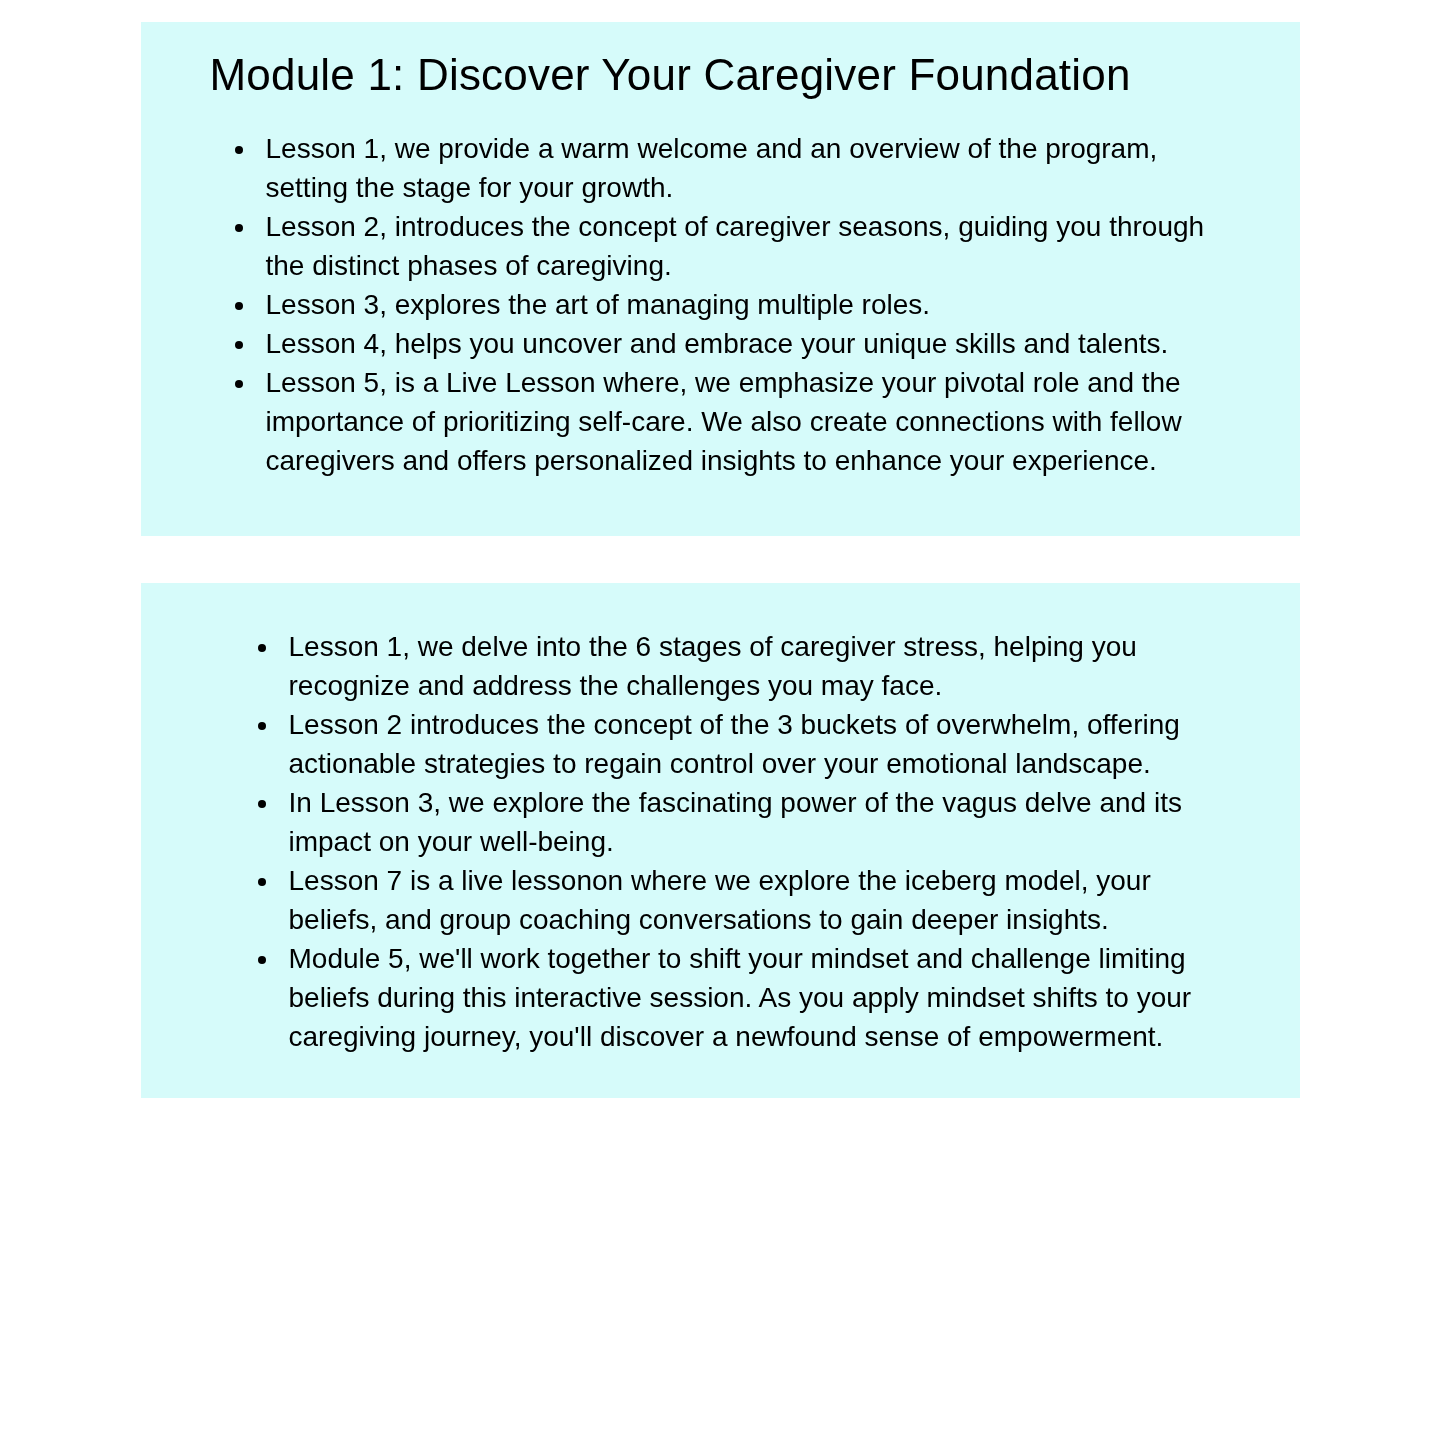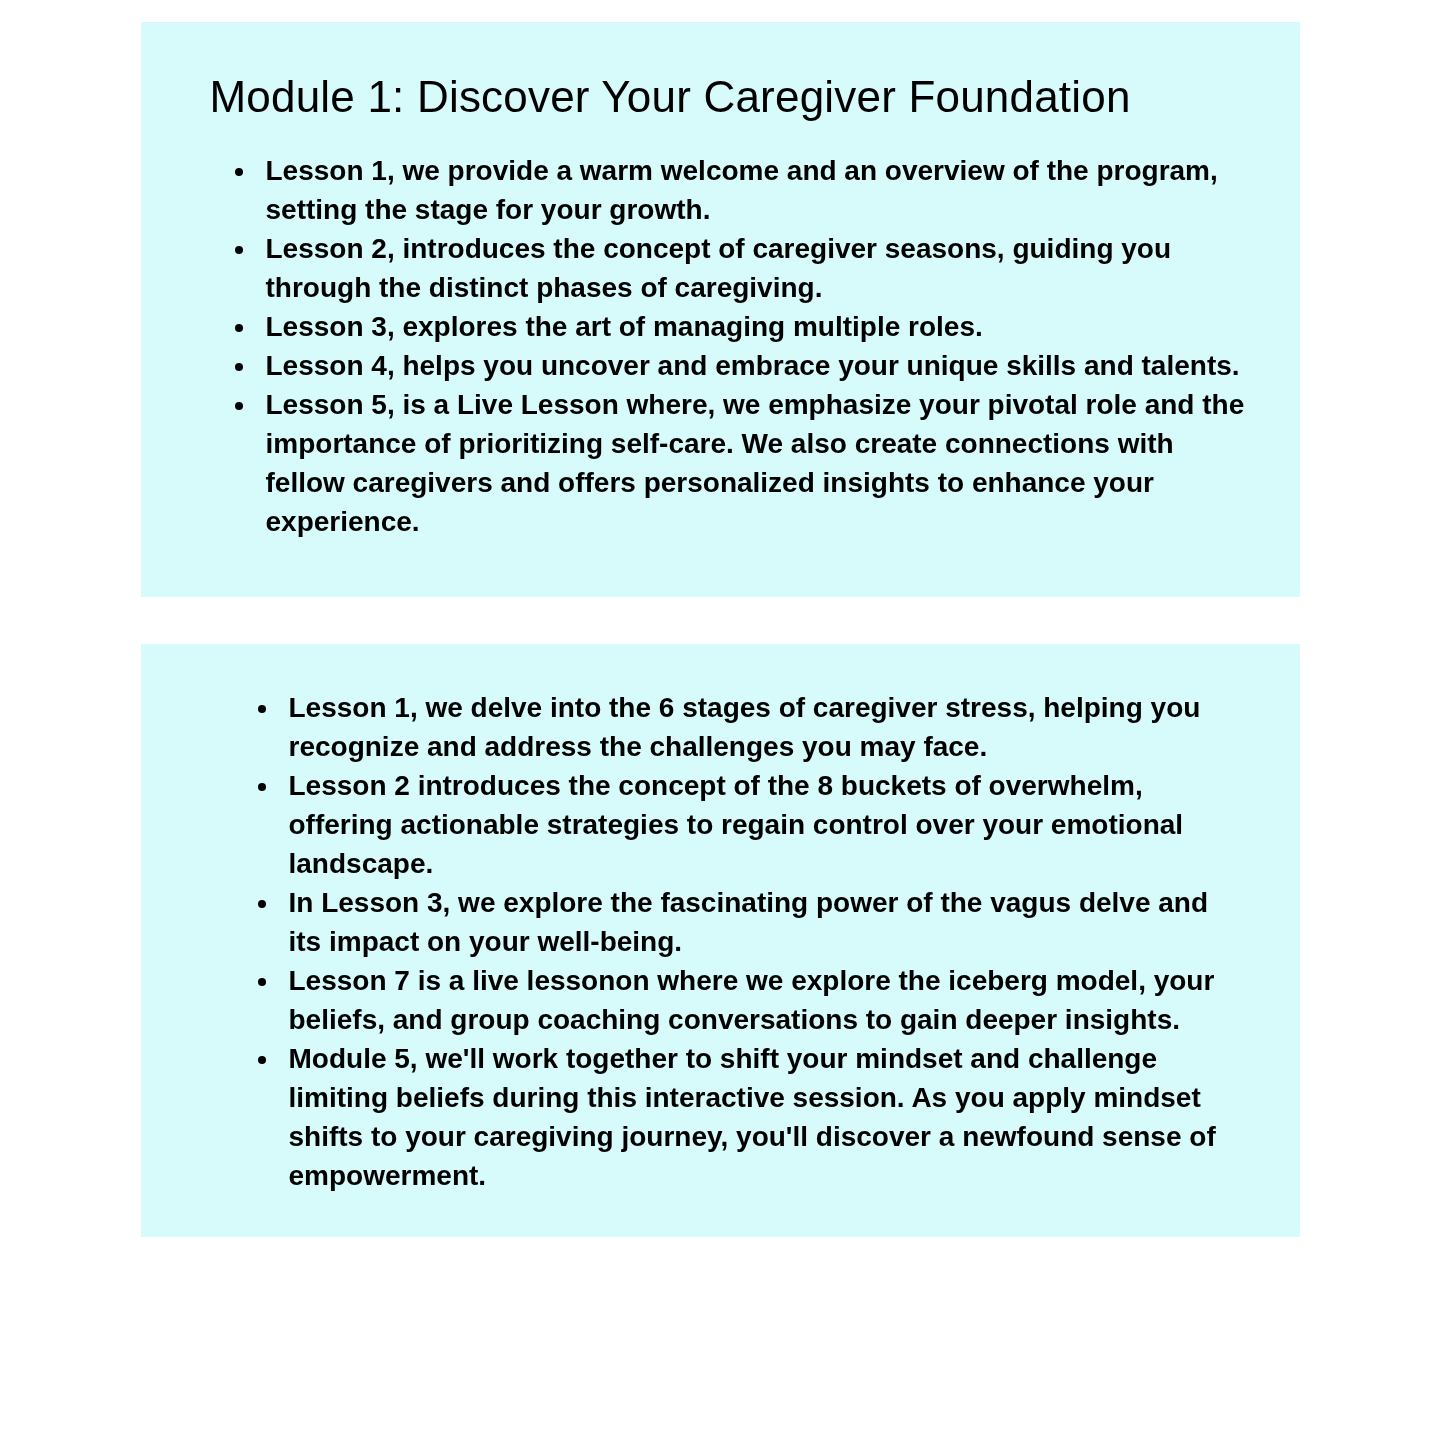--- a/index.html
+++ b/index.html
@@ -20,21 +20,21 @@
     min-height: 1440px;
     padding: 22px 0;
     background: var(--page-background);
   }
   .module-card {
     width: 1159px;
     margin: 0 auto;
     background: var(--card-background);
   }
   .module-card.card-1 {
-    padding: 50px 55px 56px 69px;
+    padding: 28px 55px 56px 69px;
     margin-bottom: 47px;
   }
   .module-card.card-2 {
     padding: 44px 77px 42px 92px;
   }
   .module-title {
     font-size: 44px;
     font-weight: 400;
     line-height: 1.15;
     margin: 0 0 28px 0;
@@ -48,21 +48,20 @@
   .lesson-list {
     margin: 0;
     padding: 0 0 0 48px;
     font-size: 28px;
     line-height: 39px;
     list-style: disc outside;
   }
   .lesson-list li {
     padding-left: 8px;
     margin: 0;
-    font-weight: bold;
   }
 </style>
 </head>
 <body>
 
 <main class="page">
 
   <section class="module-card card-1">
     <h1 class="module-title">Module 1: Discover Your Caregiver Foundation</h1>
     <ul class="lesson-list">
@@ -70,20 +69,20 @@
       <li>Lesson 2, introduces the concept of caregiver seasons, guiding you through the distinct phases of caregiving.</li>
       <li>Lesson 3, explores the art of managing multiple roles.</li>
       <li>Lesson 4, helps you uncover and embrace your unique skills and talents.</li>
       <li>Lesson 5, is a Live Lesson where, we emphasize your pivotal role and the importance of prioritizing self-care. We also create connections with fellow caregivers and offers personalized insights to enhance your experience.</li>
     </ul>
   </section>
 
   <section class="module-card card-2">
     <ul class="lesson-list">
       <li>Lesson 1, we delve into the 6 stages of caregiver stress, helping you recognize and address the challenges you may face.</li>
-      <li>Lesson 2 introduces the concept of the 8 buckets of overwhelm, offering actionable strategies to regain control over your emotional landscape.</li>
+      <li>Lesson 2 introduces the concept of the 3 buckets of overwhelm, offering actionable strategies to regain control over your emotional landscape.</li>
       <li>In Lesson 3, we explore the fascinating power of the vagus delve and its impact on your well-being.</li>
       <li>Lesson 7 is a live lessonon where we explore the iceberg model, your beliefs, and group coaching conversations to gain deeper insights.</li>
       <li>Module 5, we'll work together to shift your mindset and challenge limiting beliefs during this interactive session. As you apply mindset shifts to your caregiving journey, you'll discover a newfound sense of empowerment.</li>
     </ul>
   </section>
 
 </main>
 
 </body></html>

